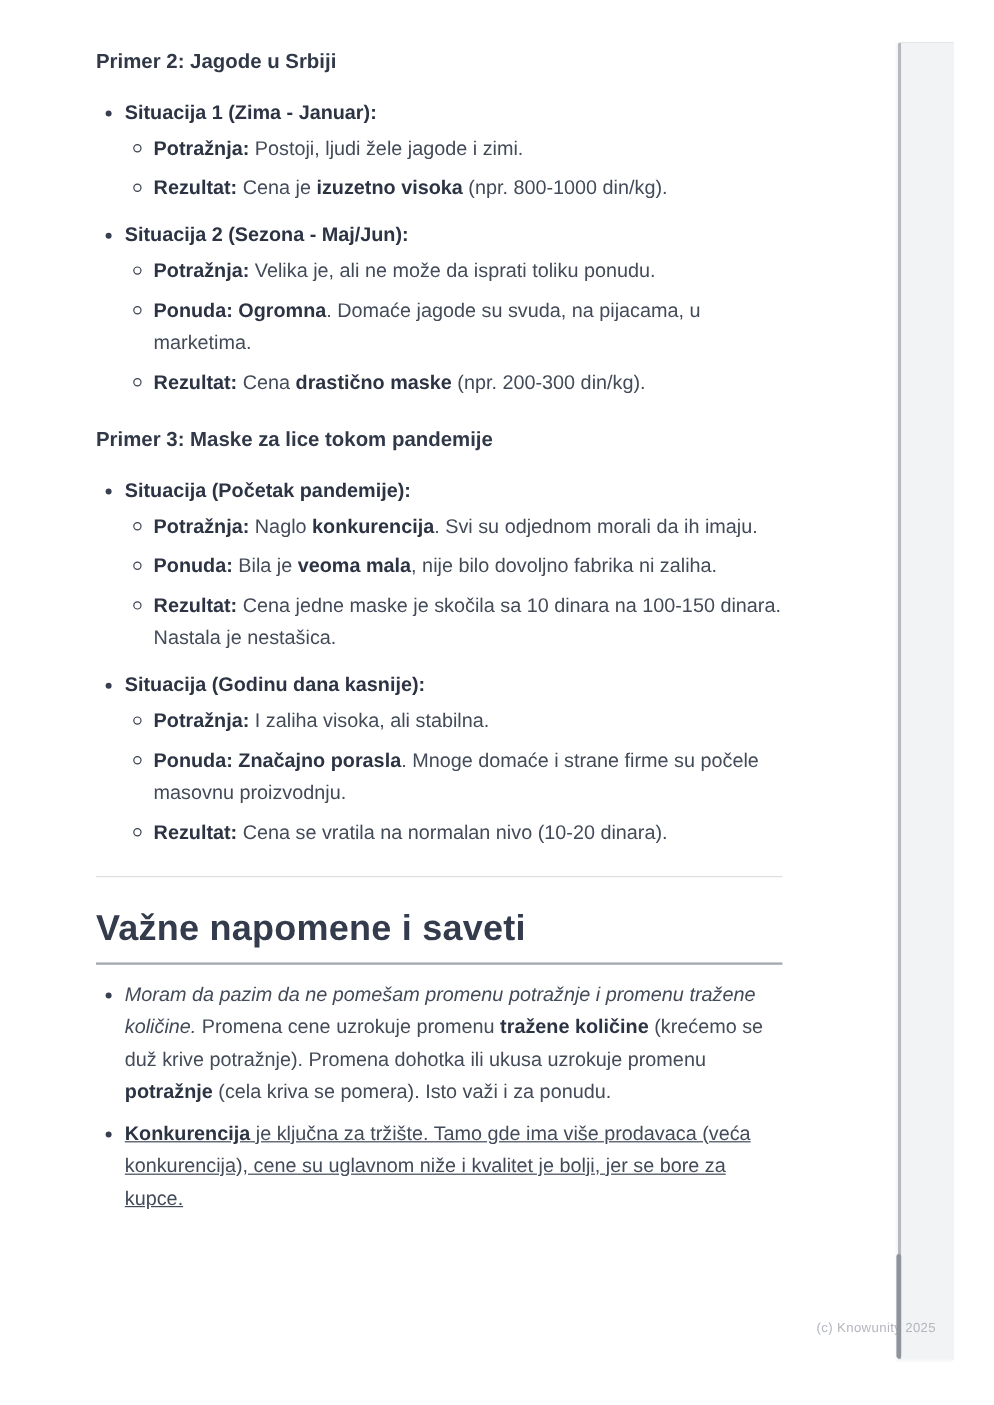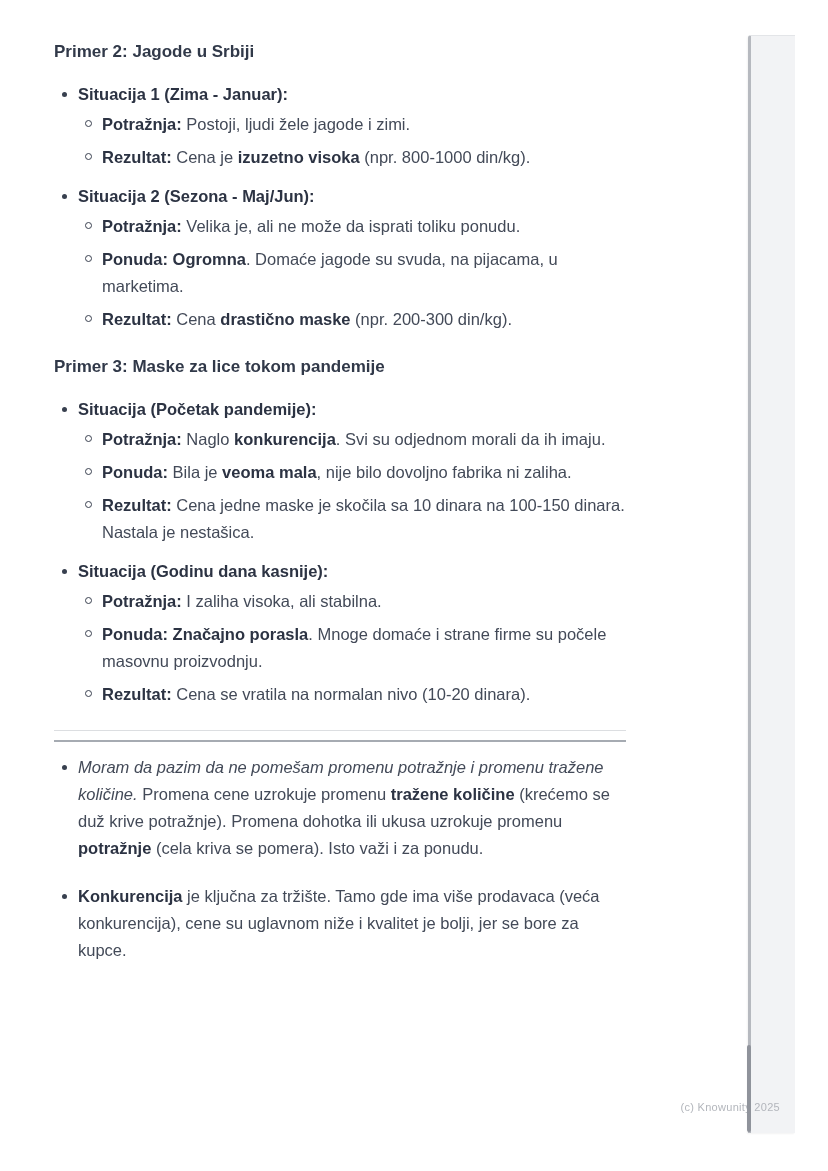--- a/index.html
+++ b/index.html
@@ -3,21 +3,21 @@
 <meta charset="utf-8">
 <style>
   html,body{margin:0;padding:0;}
   body{
     width:828px;height:1171px;position:relative;overflow:hidden;
     background:#ffffff;
     font-family:"Liberation Sans", sans-serif;
     -webkit-font-smoothing:antialiased;
   }
   .content{
-    position:absolute;left:54px;top:40px;width:572px;
+    position:absolute;left:80px;top:40px;width:572px;
     color:#434a58;font-size:16.5px;line-height:27px;
   }
   .h3{
     font-weight:700;color:#313949;font-size:17px;line-height:23px;
     margin-top:22px;
   }
   .h3:first-child{margin-top:0;}
   .li1{position:relative;padding-left:24px;margin-top:12px;}
   .h3 + .li1{margin-top:18px;}
   .li1 .bullet{
@@ -32,21 +32,21 @@
   }
   .b{font-weight:700;color:#2c3343;}
   .i{font-style:italic;}
   .hr1{height:0;border:none;border-top:1px solid #dcdee1;margin:22px 0 0 0;}
   .h1{
     font-size:30px;line-height:38px;font-weight:700;color:#333b4c;
     margin-top:24px;letter-spacing:0.2px;
   }
   .hr2{height:0;border:none;border-top:2px solid #a6abb2;margin:9px 0 0 0;}
   .hr2 + .li1{}
-  .li1 + .li1{margin-top:21px;}
+  .li1 + .li1{margin-top:8px;text-decoration:underline;}
   .watermark{
     position:absolute;top:1101px;right:48px;z-index:6;
     font-size:11px;color:#b3b6bc;letter-spacing:0.3px;
   }
   .page-edge-panel{
     position:absolute;left:748px;top:35px;width:44px;height:1097px;z-index:5;
     background:rgba(240,241,243,0.85);
     border-left:3px solid #b6b9bf;
     border-top:1px solid #e3e5e8;
     border-radius:3px 0 0 0;
@@ -122,20 +122,21 @@
   <div class="li2">
     <span class="circle"></span><span class="b">Ponuda: Značajno porasla</span><span>. Mnoge domaće i strane firme su počele masovnu proizvodnju.</span>
   </div>
 
   <div class="li2">
     <span class="circle"></span><span class="b">Rezultat:</span><span> Cena se vratila na normalan nivo (10-20 dinara).</span>
   </div>
 
   <div class="hr1"></div>
 
+  <div class="h1">Važne napomene i saveti</div>
 
   <div class="hr2"></div>
 
   <div class="li1">
     <span class="bullet"></span><span class="i">Moram da pazim da ne pomešam promenu potražnje i promenu tražene količine.</span><span> Promena cene uzrokuje promenu </span><span class="b">tražene količine</span><span> (krećemo se duž krive potražnje). Promena dohotka ili ukusa uzrokuje promenu </span><span class="b">potražnje</span><span> (cela kriva se pomera). Isto važi i za ponudu.</span>
   </div>
 
   <div class="li1">
     <span class="bullet"></span><span class="b">Konkurencija</span><span> je ključna za tržište. Tamo gde ima više prodavaca (veća konkurencija), cene su uglavnom niže i kvalitet je bolji, jer se bore za kupce.</span>
   </div>

